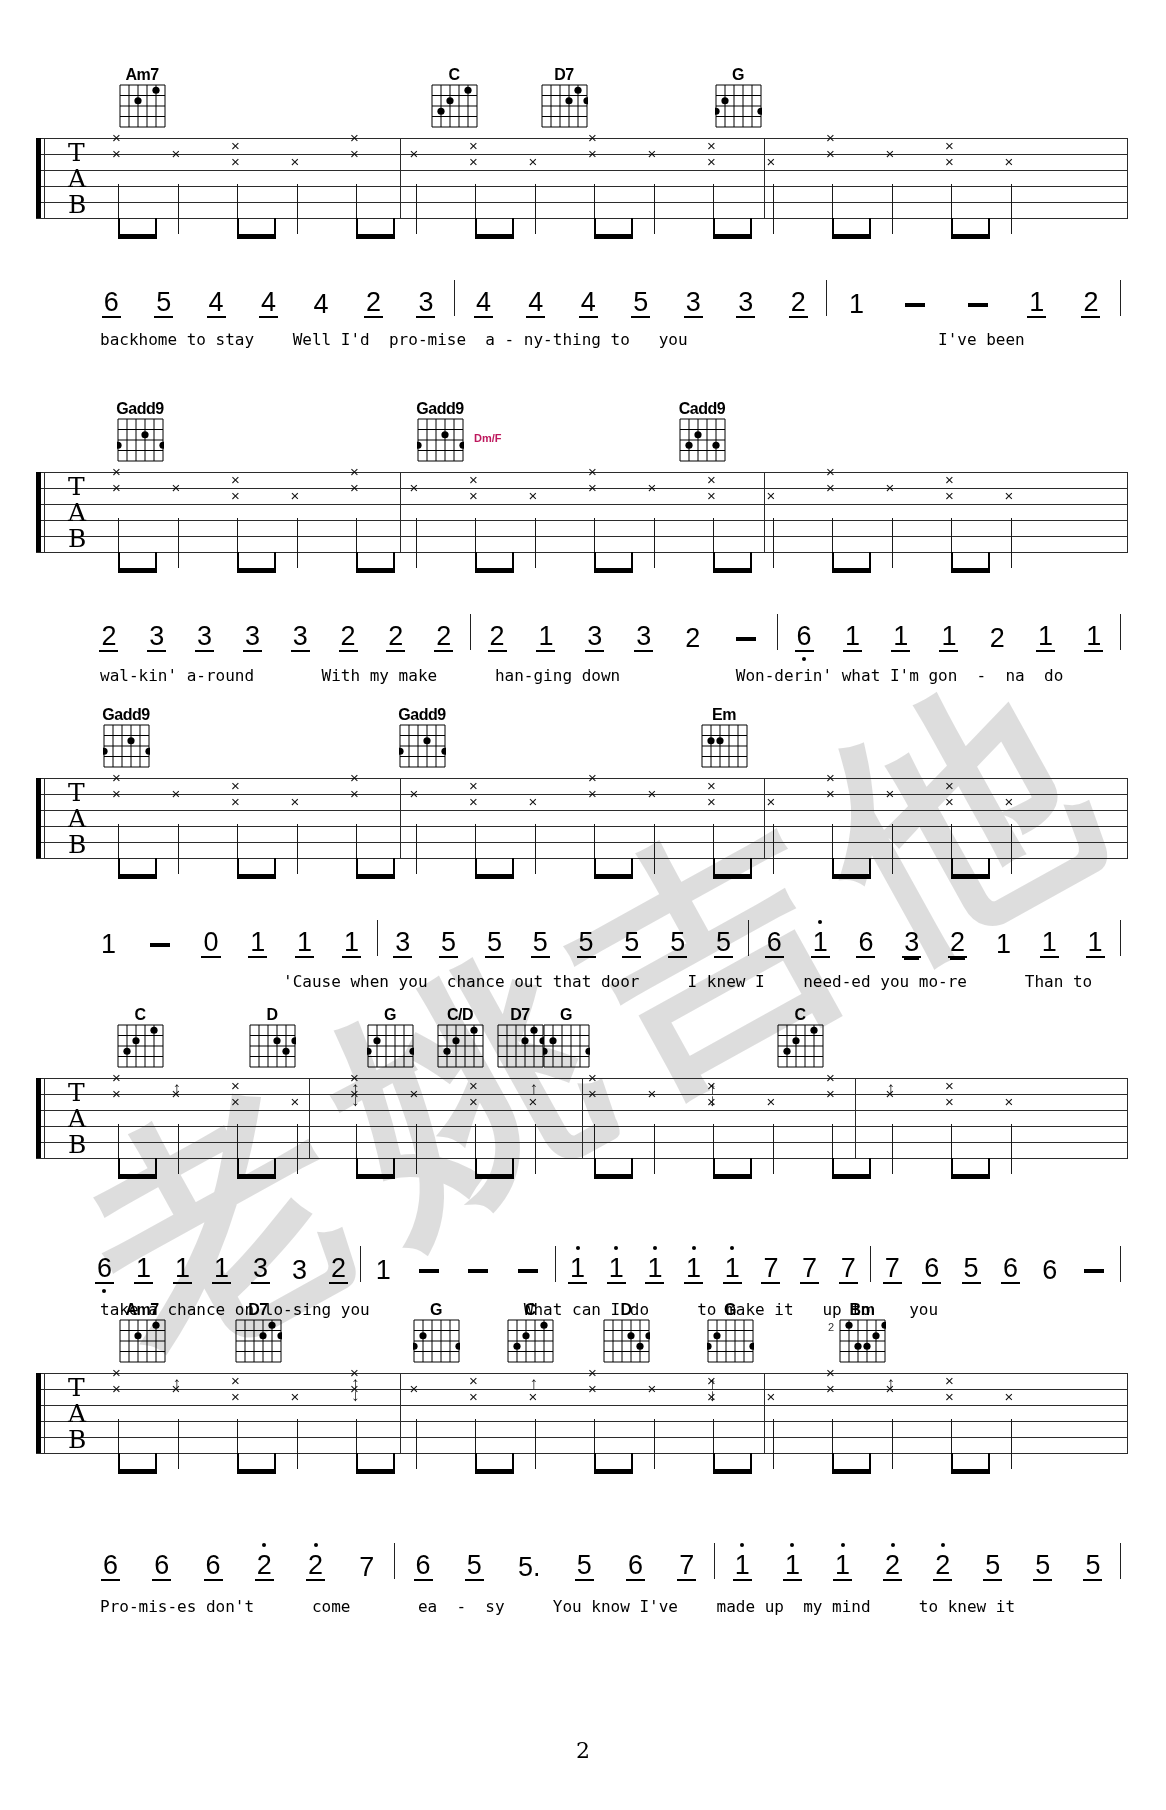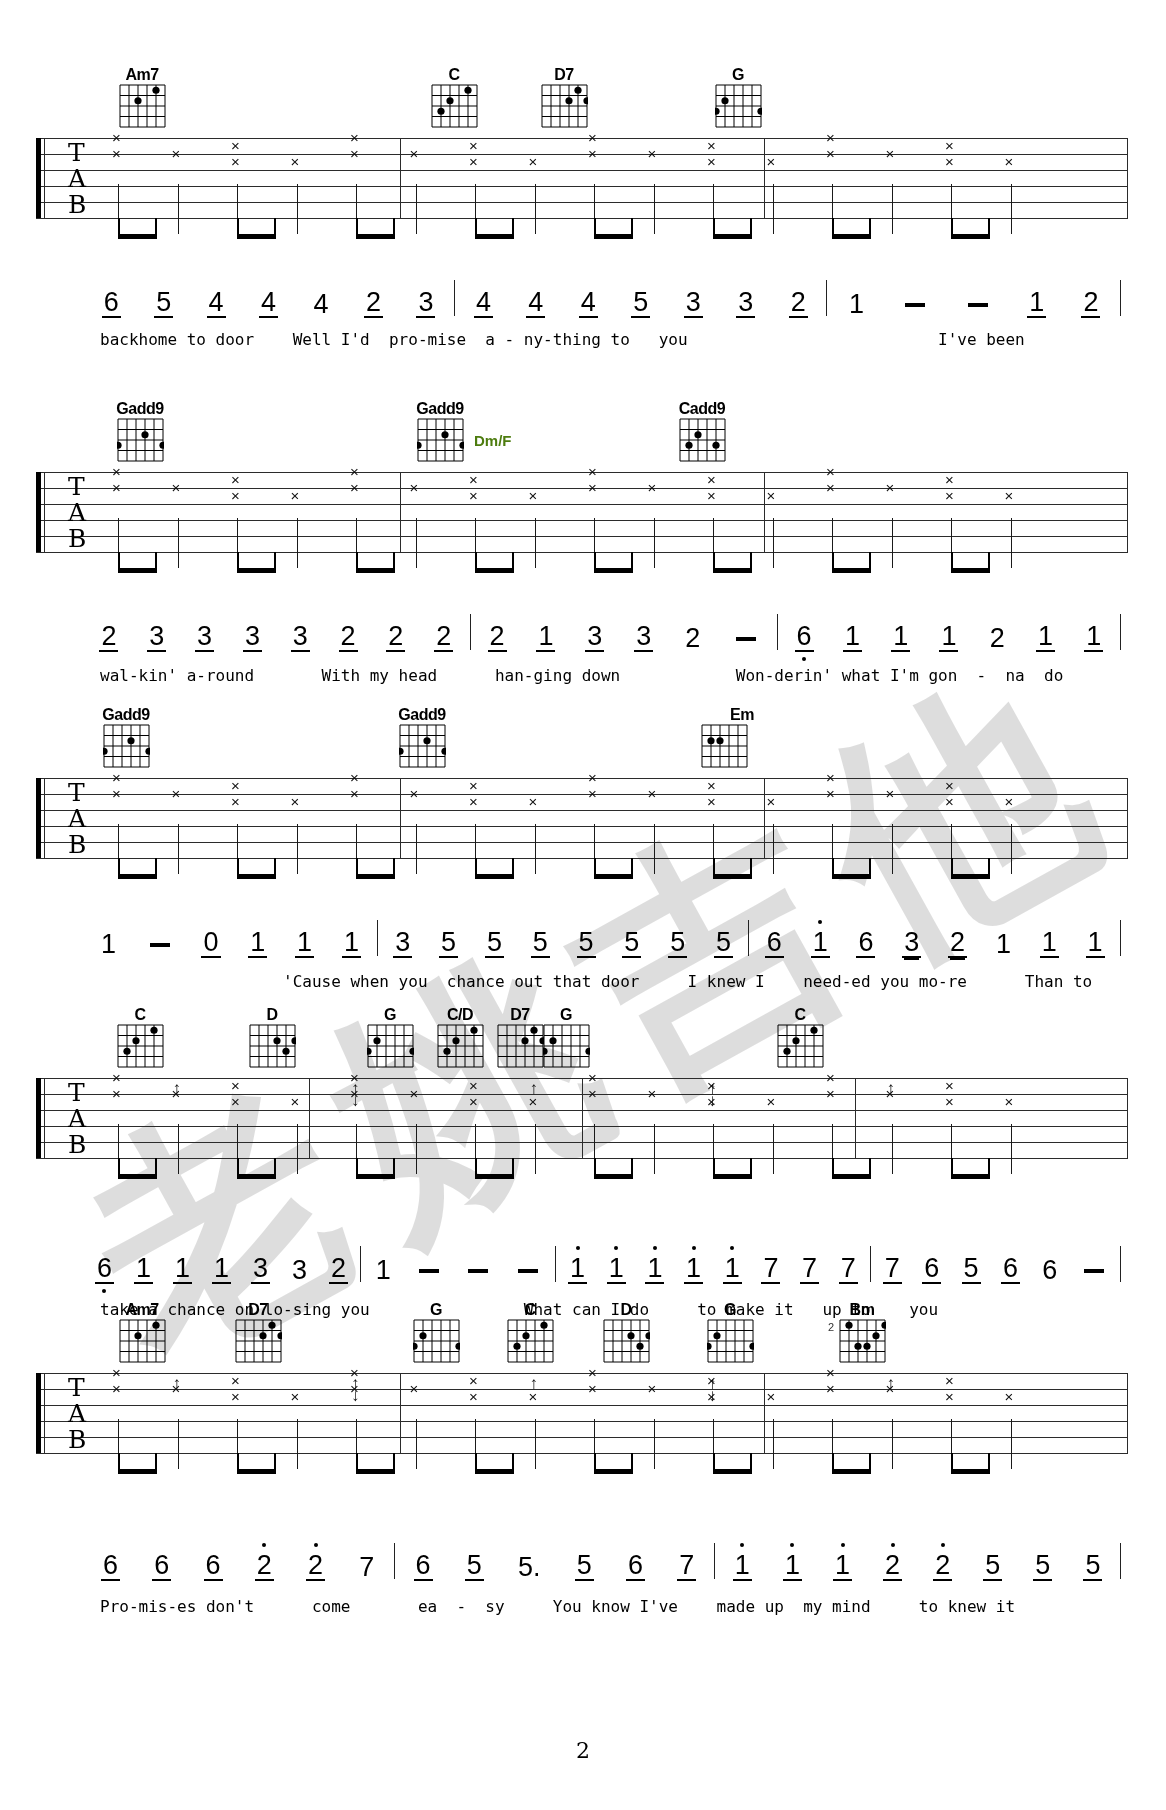--- a/index.html
+++ b/index.html
@@ -7,21 +7,21 @@
         font-family:"Liberation Sans",sans-serif;color:#000;}
   .watermark{position:absolute;left:30px;top:1140px;font-size:250px;font-weight:bold;
         color:#000;opacity:0.13;transform:rotate(-29deg);transform-origin:0 0;
         letter-spacing:30px;white-space:nowrap;font-family:"DejaVu Sans",sans-serif;pointer-events:none;}
   .pagenum{position:absolute;left:0;width:1166px;top:1738px;text-align:center;
         font-size:22px;font-family:"DejaVu Serif",serif;}
   .sys{position:absolute;left:0;width:1166px;}
   .chord{position:absolute;width:60px;text-align:center;}
   .chord .cname{font-size:16px;font-weight:bold;letter-spacing:-0.5px;height:16px;}
   .chord svg{display:block;margin:2px auto 0 auto;}
-  .csub{position:absolute;font-size:15px;color:#4d7c0f;font-weight:bold;}
+  .csub{position:absolute;font-size:11px;color:#be185d;font-weight:bold;}
   .cbase{position:absolute;font-size:11px;color:#333;}
   .staff{position:absolute;}
   .sline{position:absolute;left:0;height:1px;background:#2b2b2b;}
   .sbar{position:absolute;width:1px;background:#2b2b2b;}
   .sbarfat{position:absolute;width:5px;background:#000;}
   .tabletter{position:absolute;font-family:"DejaVu Serif",serif;font-size:25px;line-height:1;}
   .xmark{position:absolute;font-size:15px;line-height:1;color:#111;}
   .arrow{position:absolute;font-size:17px;line-height:1;color:#111;}
   .stem{position:absolute;width:1px;background:#1a1a1a;}
   .beam{position:absolute;border-left:2px solid #000;border-right:2px solid #000;
@@ -210,21 +210,21 @@
           <div class="mbar"></div>
           <div class="meas" style="flex-grow: 6;">
             <div class="tok">1</div>
             <div class="dash"></div>
             <div class="dash"></div>
             <div class="tok u">1</div>
             <div class="tok u">2</div>
           </div>
           <div class="mbar"></div>
         </div>
-        <div class="lyr" style="left: 100px; top: 272px;">backhome to door    Well I'd  pro-mise  a - ny-thing to   you                          I've been</div>
+        <div class="lyr" style="left: 100px; top: 272px;">backhome to stay    Well I'd  pro-mise  a - ny-thing to   you                          I've been</div>
       </div>
       <div class="sys" style="top: 392px;">
         <div class="chord" style="left: 110px; top: 8px;">
           <div class="cname">Gadd9</div>
           <svg width="47" height="45">
             <line x1="1" y1="1" x2="1" y2="43" stroke="#000" stroke-width="1"></line>
             <line x1="10" y1="1" x2="10" y2="43" stroke="#000" stroke-width="1"></line>
             <line x1="19" y1="1" x2="19" y2="43" stroke="#000" stroke-width="1"></line>
             <line x1="28" y1="1" x2="28" y2="43" stroke="#000" stroke-width="1"></line>
             <line x1="37" y1="1" x2="37" y2="43" stroke="#000" stroke-width="1"></line>
@@ -367,21 +367,21 @@
             <div class="tok u lo">6</div>
             <div class="tok u">1</div>
             <div class="tok u">1</div>
             <div class="tok u">1</div>
             <div class="tok">2</div>
             <div class="tok u">1</div>
             <div class="tok u">1</div>
           </div>
           <div class="mbar"></div>
         </div>
-        <div class="lyr" style="left: 100px; top: 274px;">wal-kin' a-round       With my head      han-ging down            Won-derin' what I'm gon  -  na  do</div>
+        <div class="lyr" style="left: 100px; top: 274px;">wal-kin' a-round       With my make      han-ging down            Won-derin' what I'm gon  -  na  do</div>
       </div>
       <div class="sys" style="top: 698px;">
         <div class="chord" style="left: 96px; top: 8px;">
           <div class="cname">Gadd9</div>
           <svg width="47" height="45">
             <line x1="1" y1="1" x2="1" y2="43" stroke="#000" stroke-width="1"></line>
             <line x1="10" y1="1" x2="10" y2="43" stroke="#000" stroke-width="1"></line>
             <line x1="19" y1="1" x2="19" y2="43" stroke="#000" stroke-width="1"></line>
             <line x1="28" y1="1" x2="28" y2="43" stroke="#000" stroke-width="1"></line>
             <line x1="37" y1="1" x2="37" y2="43" stroke="#000" stroke-width="1"></line>
@@ -408,21 +408,21 @@
             <line x1="1" y1="1" x2="46" y2="1" stroke="#000" stroke-width="1"></line>
             <line x1="1" y1="11.5" x2="46" y2="11.5" stroke="#000" stroke-width="1"></line>
             <line x1="1" y1="22" x2="46" y2="22" stroke="#000" stroke-width="1"></line>
             <line x1="1" y1="32.5" x2="46" y2="32.5" stroke="#000" stroke-width="1"></line>
             <line x1="1" y1="43" x2="46" y2="43" stroke="#000" stroke-width="1"></line>
             <circle cx="28" cy="16.75" r="3.6" fill="#000"></circle>
             <circle cx="1" cy="27.25" r="3.6" fill="#000"></circle>
             <circle cx="46" cy="27.25" r="3.6" fill="#000"></circle>
           </svg>
         </div>
-        <div class="chord" style="left: 694px; top: 8px; text-align: right;">
+        <div class="chord" style="left: 694px; top: 8px;">
           <div class="cname">Em</div>
           <svg width="47" height="45">
             <line x1="1" y1="1" x2="1" y2="43" stroke="#000" stroke-width="1"></line>
             <line x1="10" y1="1" x2="10" y2="43" stroke="#000" stroke-width="1"></line>
             <line x1="19" y1="1" x2="19" y2="43" stroke="#000" stroke-width="1"></line>
             <line x1="28" y1="1" x2="28" y2="43" stroke="#000" stroke-width="1"></line>
             <line x1="37" y1="1" x2="37" y2="43" stroke="#000" stroke-width="1"></line>
             <line x1="46" y1="1" x2="46" y2="43" stroke="#000" stroke-width="1"></line>
             <line x1="1" y1="1" x2="46" y2="1" stroke="#000" stroke-width="1"></line>
             <line x1="1" y1="11.5" x2="46" y2="11.5" stroke="#000" stroke-width="1"></line>

